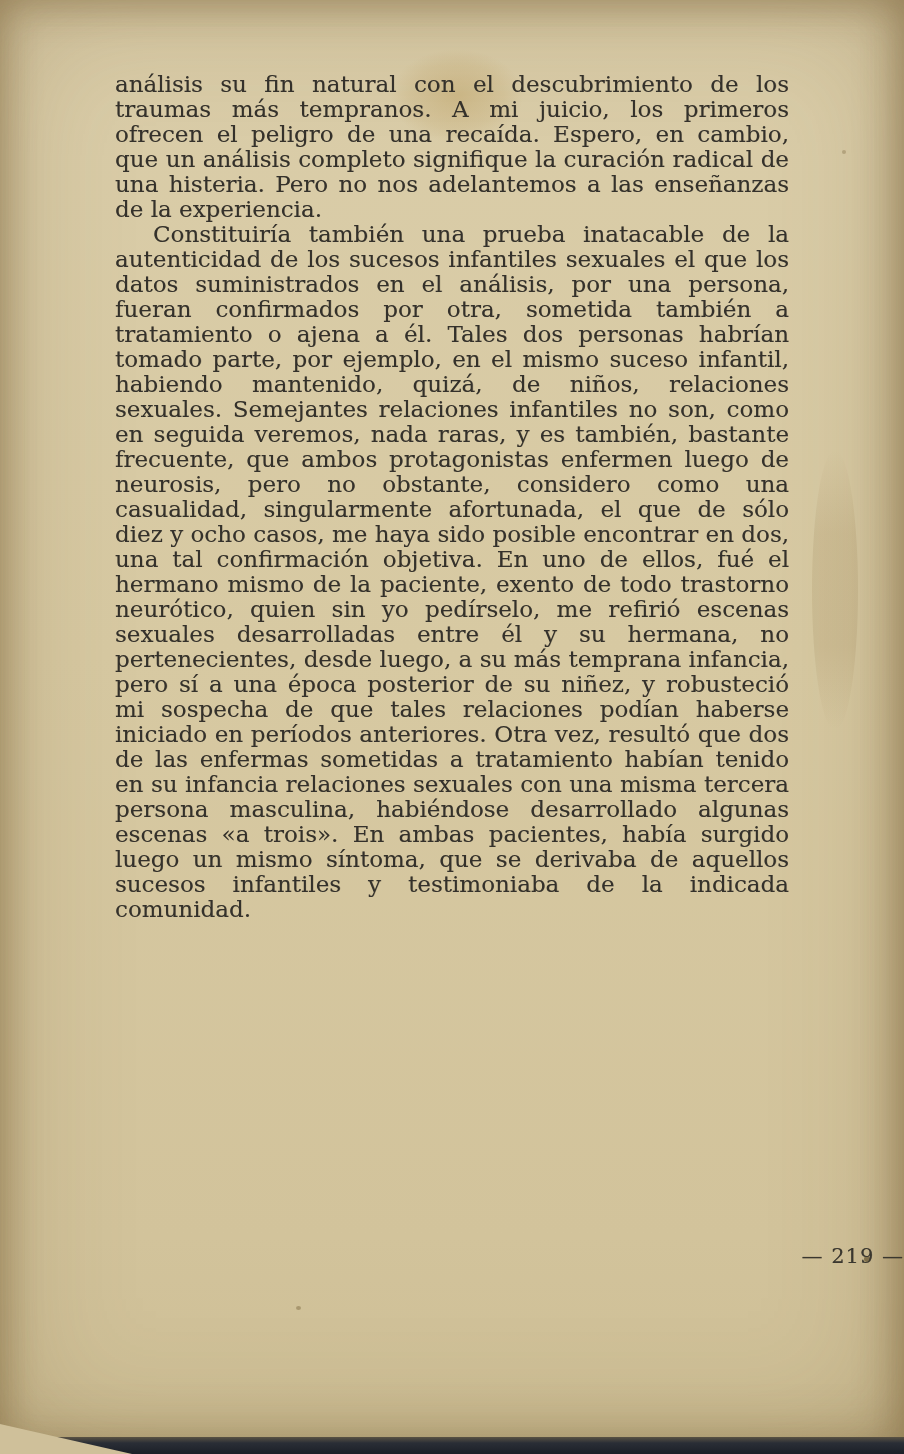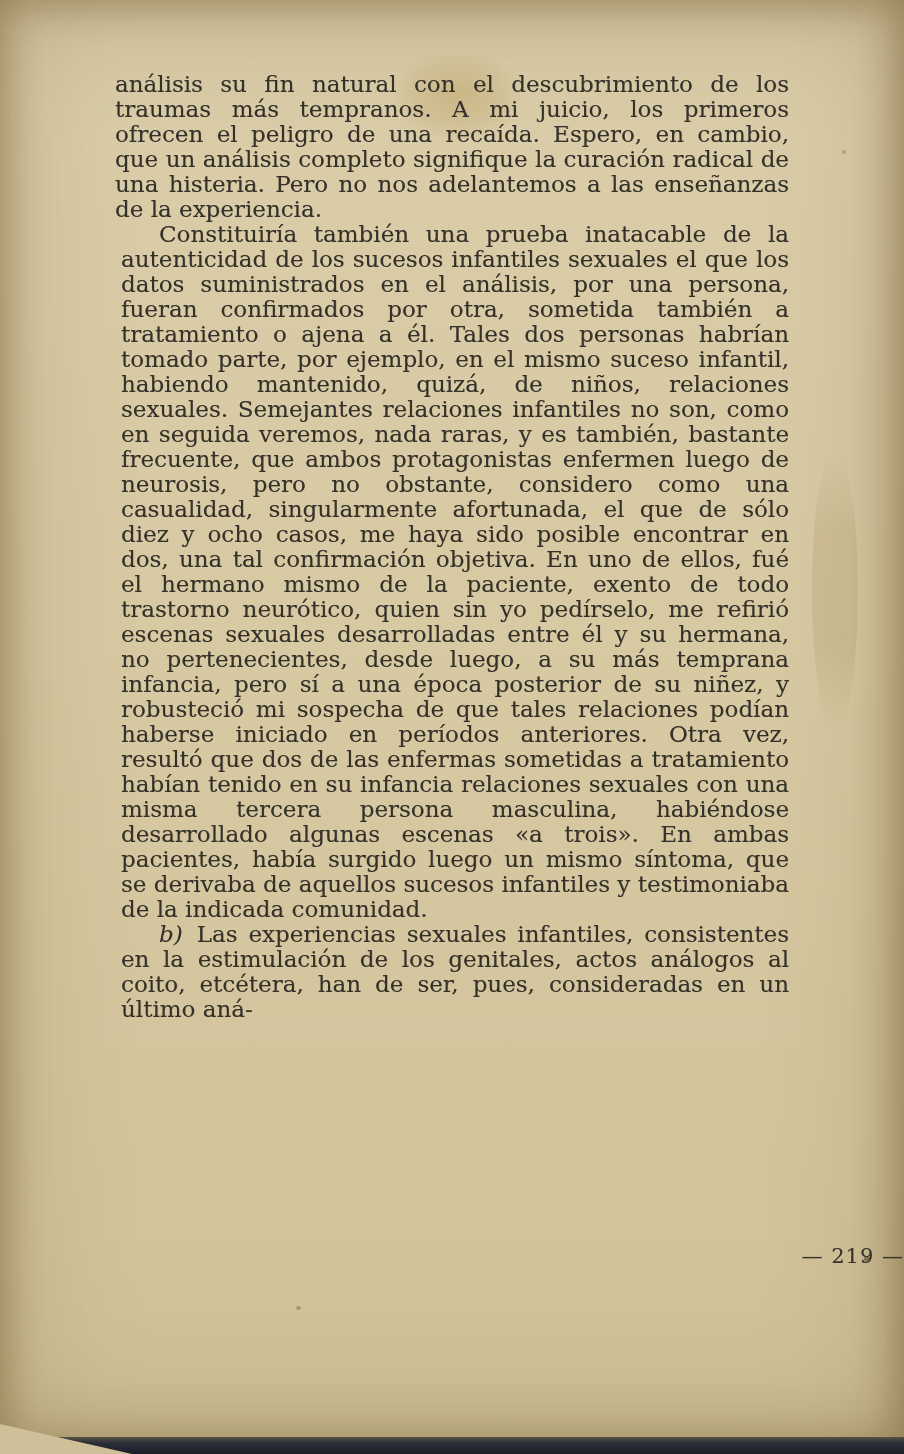--- a/index.html
+++ b/index.html
@@ -49,21 +49,20 @@
       font-family: "DejaVu Serif", serif;
       font-size: 23px;
       line-height: 25px;
       text-align: justify;
       color: #34312b;
       text-shadow: 0.3px 0.3px 0 rgba(42, 38, 28, 0.30);
     }
 
     .para.indent {
       text-indent: 38px;
-      margin-left: 6px;
     }
 
     .lead-italic {
       font-style: italic;
       margin-right: 14px;
     }
 
     .page-number {
       position: absolute;
       top: 1244px;
@@ -144,21 +143,20 @@
   <div class="speck speck-b"></div>
   <div class="speck speck-c"></div>
 
   <div class="page-inner">
 
 
     <p class="para">análisis su fin natural con el descubrimiento de los traumas más tempranos. A mi juicio, los primeros ofrecen el peligro de una recaída. Espero, en cambio, que un análisis completo signifique la curación radical de una histeria. Pero no nos adelantemos a las enseñanzas de la experiencia.</p>
 
     <p class="para indent">Constituiría también una prueba inatacable de la autenticidad de los sucesos infantiles sexuales el que los datos suministrados en el análisis, por una persona, fueran confirmados por otra, sometida también a tratamiento o ajena a él. Tales dos personas habrían tomado parte, por ejemplo, en el mismo suceso infantil, habiendo mantenido, quizá, de niños, relaciones sexuales. Semejantes relaciones infantiles no son, como en seguida veremos, nada raras, y es también, bastante frecuente, que ambos protagonistas enfermen luego de neurosis, pero no obstante, considero como una casualidad, singularmente afortunada, el que de sólo diez y ocho casos, me haya sido posible encontrar en dos, una tal confirmación objetiva. En uno de ellos, fué el hermano mismo de la paciente, exento de todo trastorno neurótico, quien sin yo pedírselo, me refirió escenas sexuales desarrolladas entre él y su hermana, no pertenecientes, desde luego, a su más temprana infancia, pero sí a una época posterior de su niñez, y robusteció mi sospecha de que tales relaciones podían haberse iniciado en períodos anteriores. Otra vez, resultó que dos de las enfermas sometidas a tratamiento habían tenido en su infancia relaciones sexuales con una misma tercera persona masculina, habiéndose desarrollado algunas escenas «a trois». En ambas pacientes, había surgido luego un mismo síntoma, que se derivaba de aquellos sucesos infantiles y testimoniaba de la indicada comunidad.</p>
 
-    <p class="para indent"><span class="lead-italic">b)</span><span>Las experiencias sexuales infantiles, consistentes en la estimulación de los genitales, actos análogos al coito, etcétera, han de ser, pues, consideradas en un último aná-</span></p>
 
   </div>
 
   <div class="page-number">— 219 —</div>
 
   <div class="bottom-band"></div>
   <div class="corner-paper"></div>
 
 </div>
 

